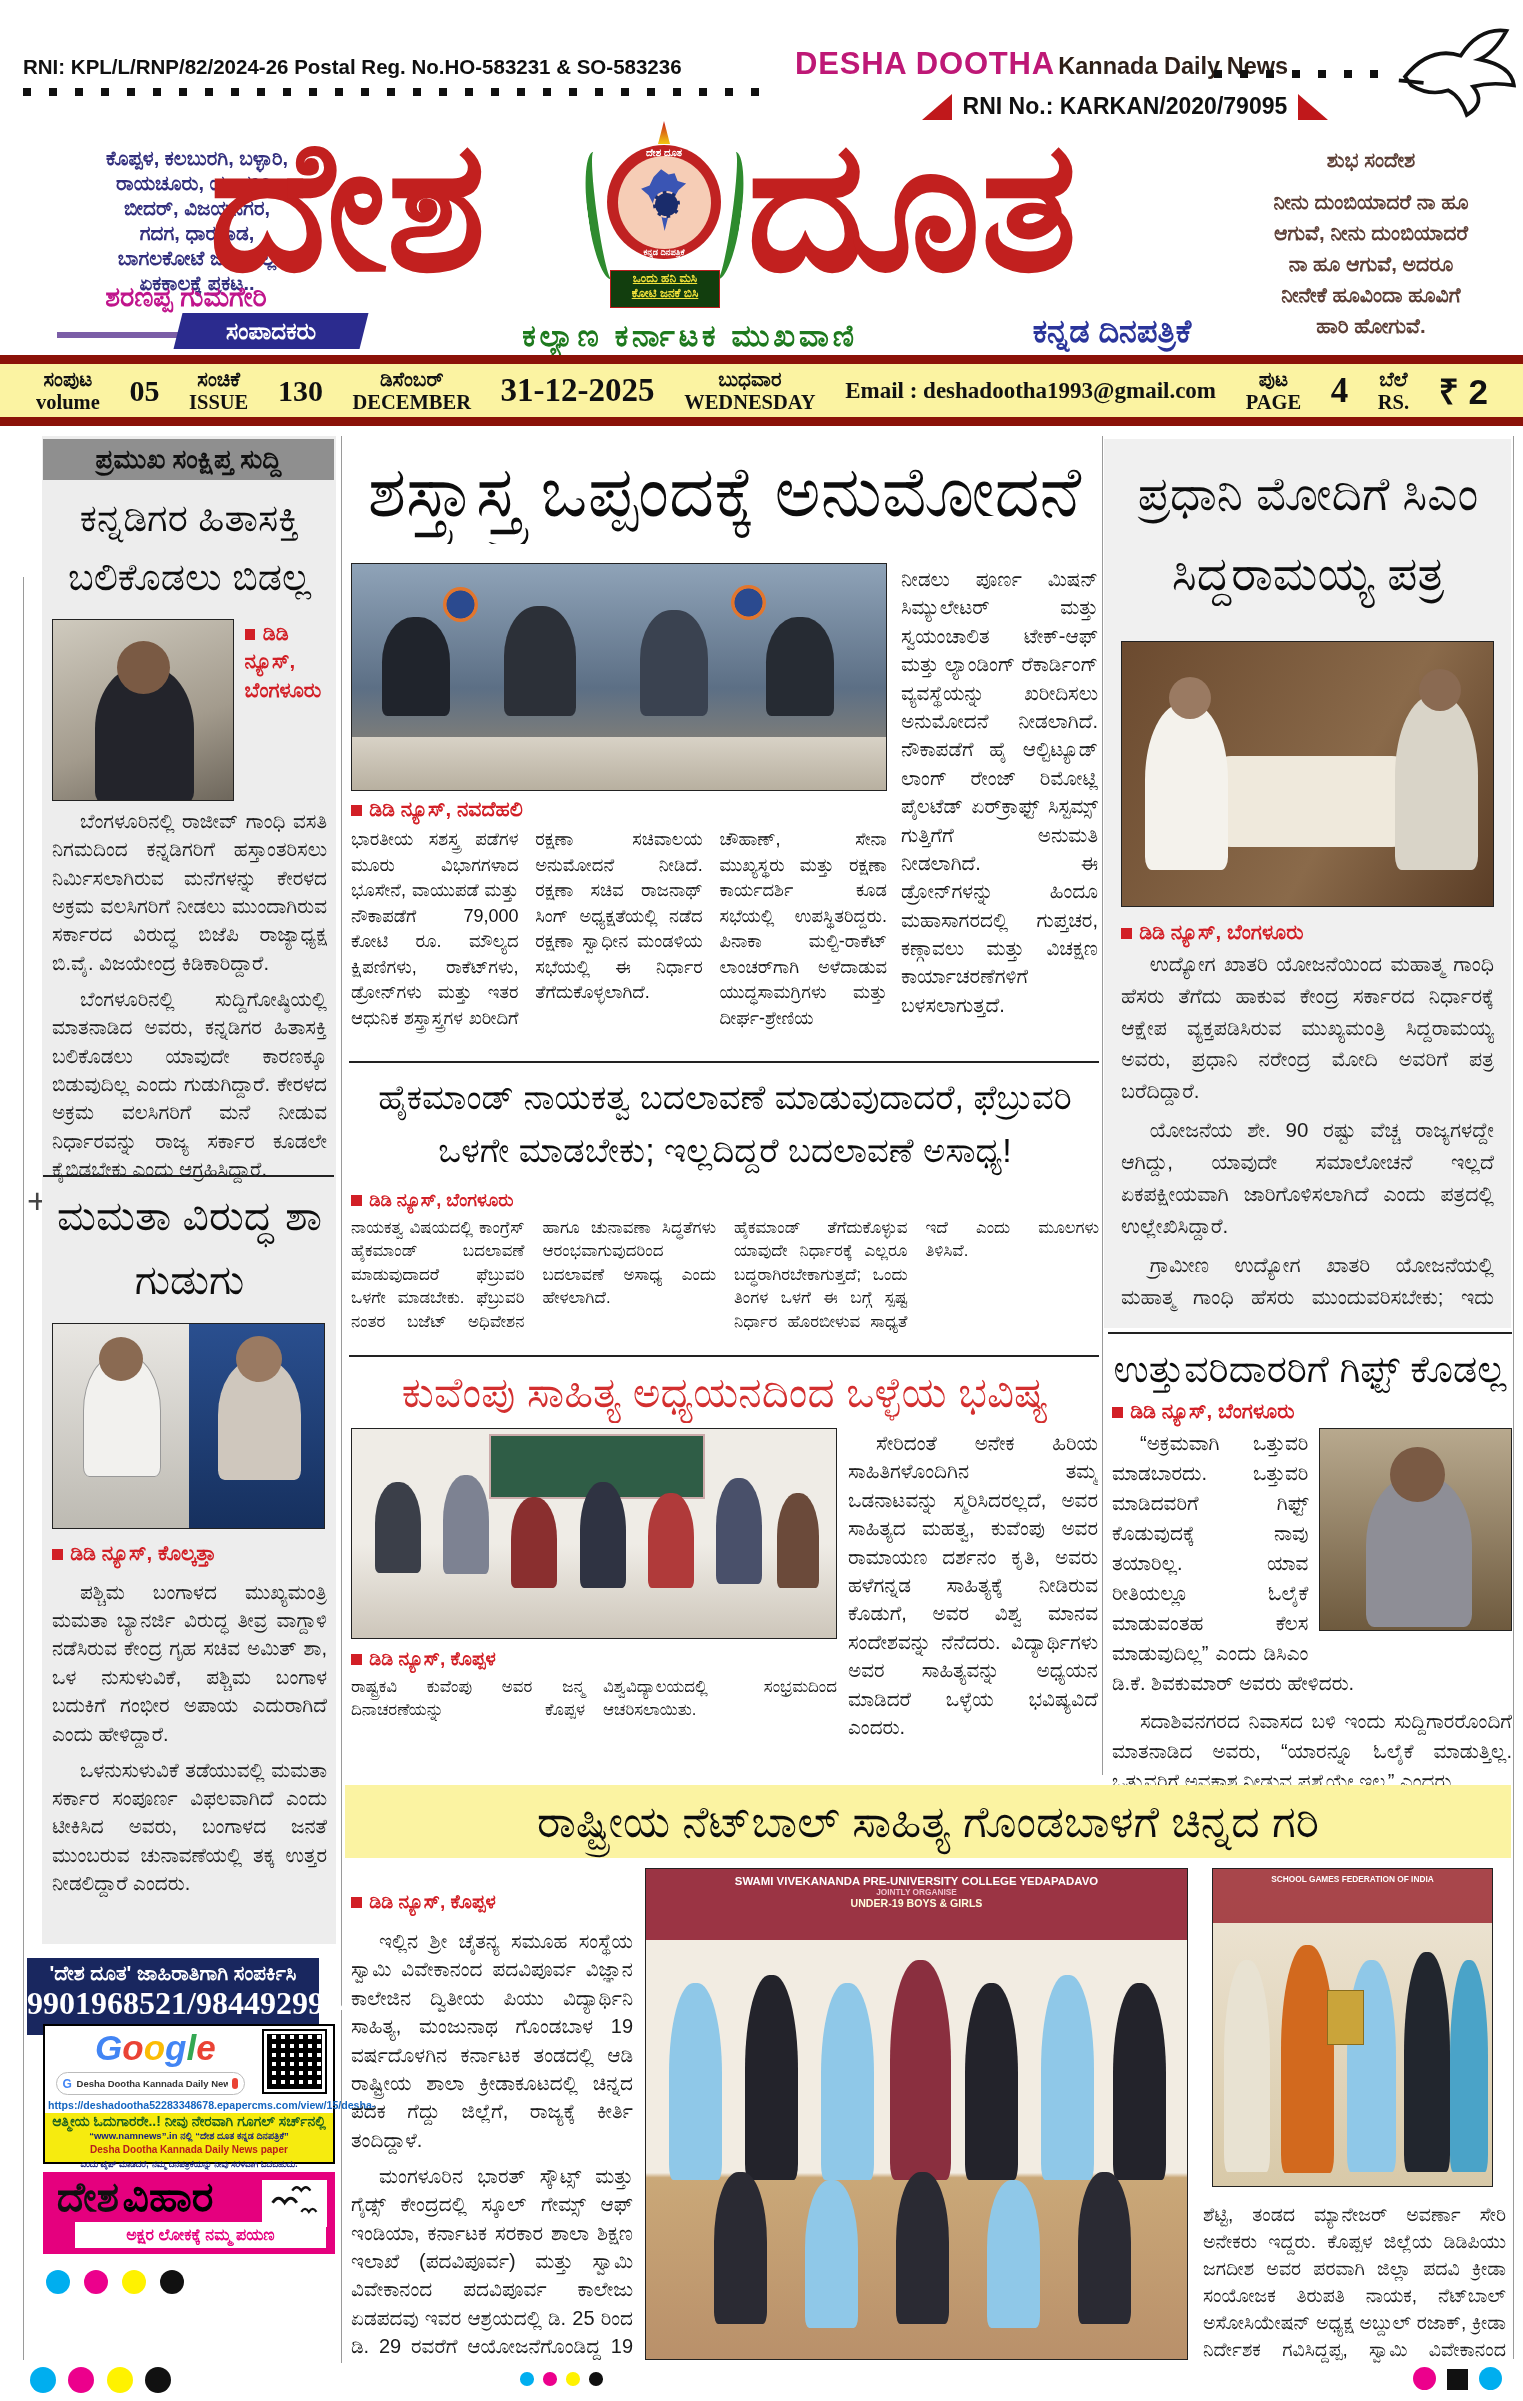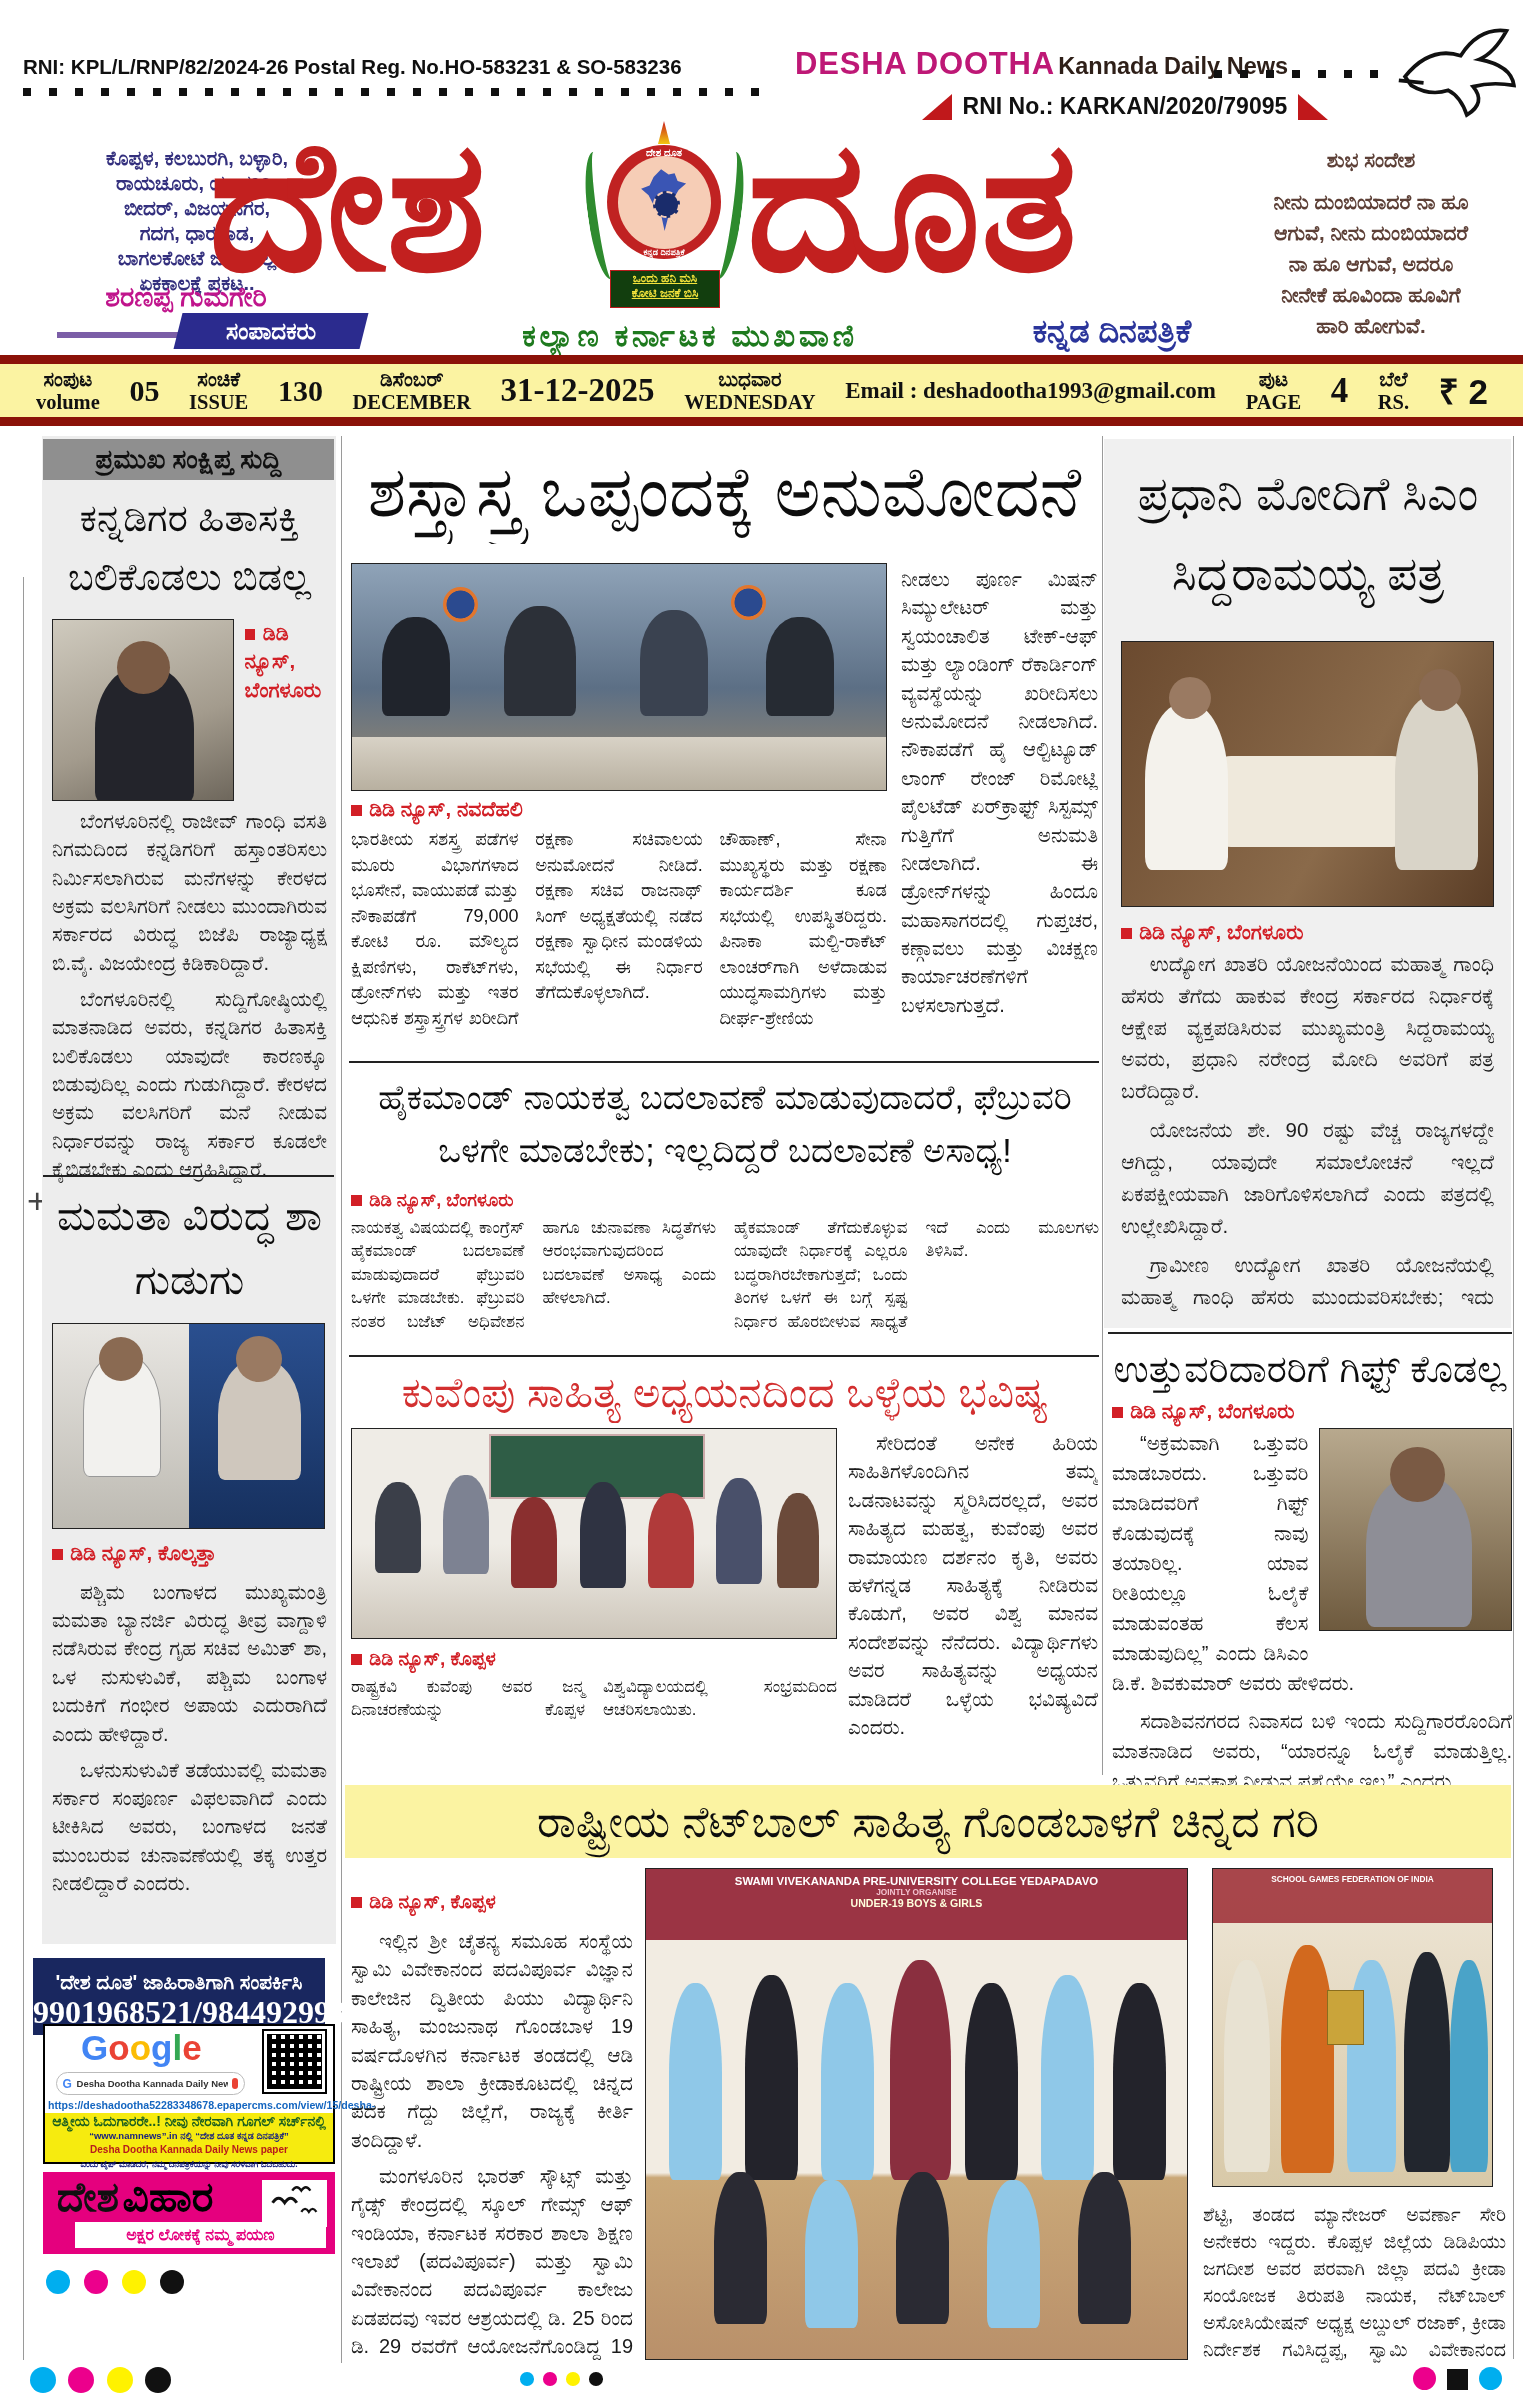--- a/index.html
+++ b/index.html
@@ -240,27 +240,27 @@
     </div>
     <div class="byl" style="margin-top:12px;">
       <span class="byl-sq"></span><span>ಡಿಡಿ ನ್ಯೂಸ್, ಕೊಲ್ಕತ್ತಾ</span>
     </div>
     <div class="bodytext j" style="margin-top:13px;">
       <p>ಪಶ್ಚಿಮ ಬಂಗಾಳದ ಮುಖ್ಯಮಂತ್ರಿ ಮಮತಾ ಬ್ಯಾನರ್ಜಿ ವಿರುದ್ಧ ತೀವ್ರ ವಾಗ್ದಾಳಿ ನಡೆಸಿರುವ ಕೇಂದ್ರ ಗೃಹ ಸಚಿವ ಅಮಿತ್ ಶಾ, ಒಳ ನುಸುಳುವಿಕೆ, ಪಶ್ಚಿಮ ಬಂಗಾಳ ಬದುಕಿಗೆ ಗಂಭೀರ ಅಪಾಯ ಎದುರಾಗಿದೆ ಎಂದು ಹೇಳಿದ್ದಾರೆ.</p>
       <p>ಒಳನುಸುಳುವಿಕೆ ತಡೆಯುವಲ್ಲಿ ಮಮತಾ ಸರ್ಕಾರ ಸಂಪೂರ್ಣ ವಿಫಲವಾಗಿದೆ ಎಂದು ಟೀಕಿಸಿದ ಅವರು, ಬಂಗಾಳದ ಜನತೆ ಮುಂಬರುವ ಚುನಾವಣೆಯಲ್ಲಿ ತಕ್ಕ ಉತ್ತರ ನೀಡಲಿದ್ದಾರೆ ಎಂದರು.</p>
     </div>
   </div>
 
-  <div class="abs navyad c" style="left:33px;top:1958px;width:292px;height:77px;padding-top:11px;box-sizing:border-box;">
+  <div class="abs navyad c" style="left:27px;top:1958px;width:292px;height:77px;padding-top:2px;box-sizing:border-box;">
     <div class="l1">'ದೇಶ ದೂತ' ಜಾಹಿರಾತಿಗಾಗಿ ಸಂಪರ್ಕಿಸಿ</div>
     <div class="l2">9901968521/9844929934</div>
   </div>
 
   <div class="abs gbox" style="left:43px;top:2024px;width:292px;height:140px;">
-    <div class="abs glogo" style="left:36px;top:1.5px;">
+    <div class="abs glogo" style="left:50px;top:1.5px;font-style:italic;">
       <span class="g-b">G</span><span class="g-r">o</span><span class="g-y">o</span><span class="g-b">g</span><span class="g-g">l</span><span class="g-r">e</span>
     </div>
     <div class="abs qr" style="right:7.6px;top:4.6px;width:55px;height:55px;"></div>
     <div class="abs gpill" style="left:10.6px;top:46px;width:175px;">
       <span style="color:#4285F4;font-weight:bold;font-size:12px;margin-right:4.6px;">G</span>
       <span class="txt">Desha Dootha Kannada Daily News paper</span>
       <span style="width:6.8px;height:10.6px;background:#EA4335;border-radius:3px;margin-left:4.6px;"></span>
     </div>
     <div class="abs gurl c" style="left:3px;right:3px;top:73px;">https://deshadootha52283348678.epapercms.com/view/15/desha-dootha</div>
     <div class="abs gyellow c" style="left:0;bottom:0;width:100%;height:49px;padding-top:2.3px;box-sizing:border-box;">

